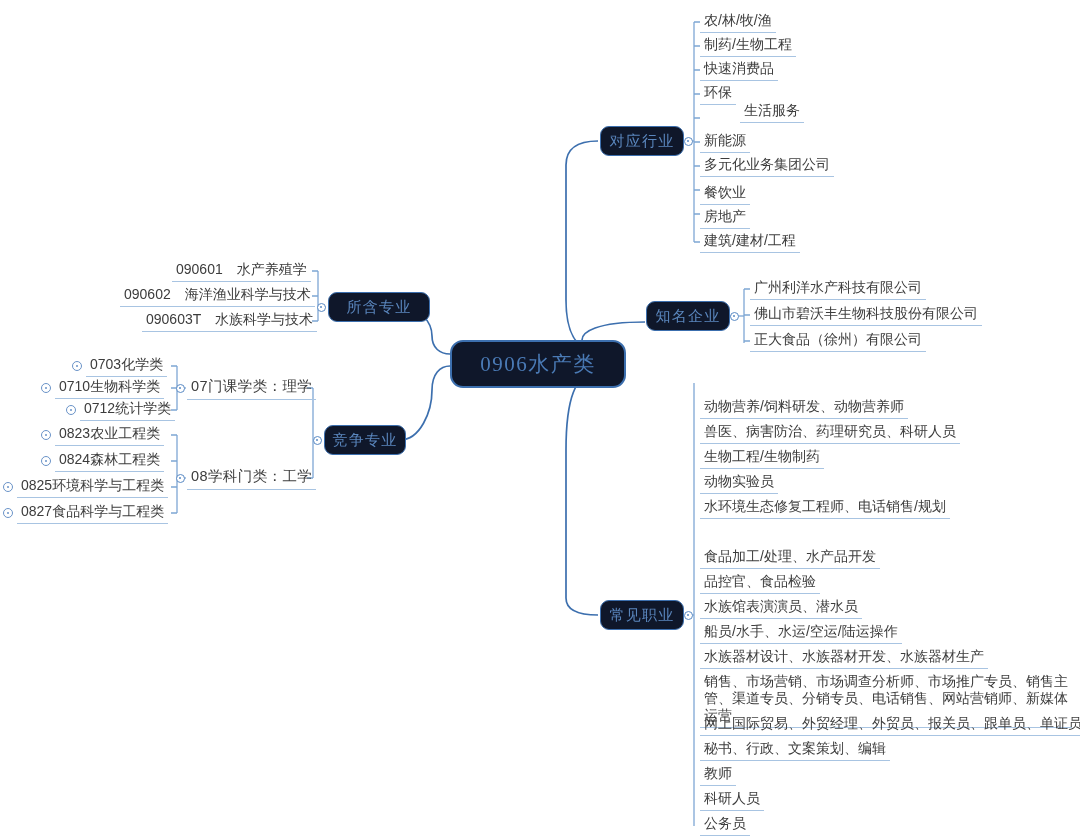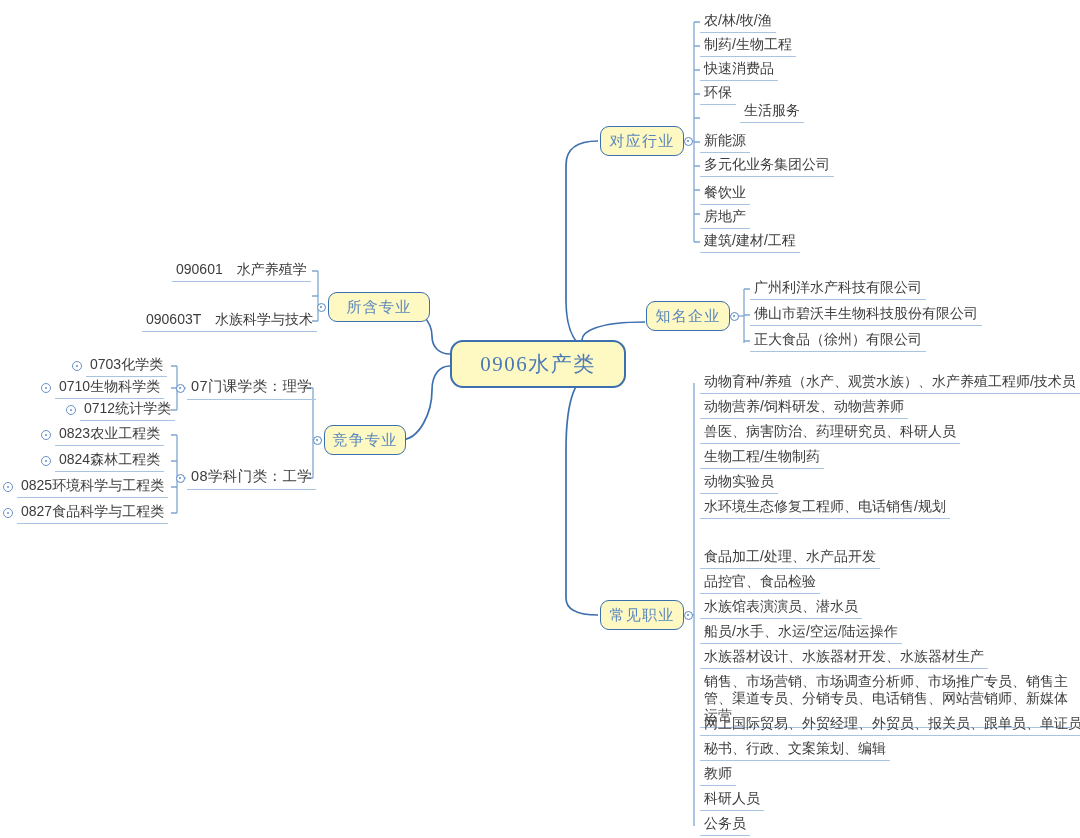--- a/index.html
+++ b/index.html
@@ -24,21 +24,21 @@
     left: 0; top: 0;
     width: 1080px; height: 838px;
     pointer-events: none;
   }
 
   
   .boxnode {
     position: absolute;
     border: 1.6px solid #3c6fae;
     border-radius: 9px;
-    background: #fef9c3;
+    background: #0f172a;
     color: #5a86bd;
     display: flex;
     align-items: center;
     justify-content: center;
     white-space: nowrap;
     letter-spacing: 0.6px;
   }
   .root {
     font-size: 21px;
     color: #4a7ab5;
@@ -187,21 +187,20 @@
 
   <div class="leaf" style="left:750px; top:277px;">广州利洋水产科技有限公司</div>
   <div class="leaf" style="left:750px; top:303px;">佛山市碧沃丰生物科技股份有限公司</div>
   <div class="leaf" style="left:750px; top:329px;">正大食品（徐州）有限公司</div>
 
   <div class="boxnode lvl1" style="left:600px; top:600px; width:84px; height:30px;">
     <span>常见职业</span>
   </div>
   <div class="handle" style="left:684px; top:611px;"></div>
 
-  <div class="leaf" style="left:700px; top:371px;">动物育种/养殖（水产、观赏水族）、水产养殖工程师/技术员</div>
   <div class="leaf" style="left:700px; top:396px;">动物营养/饲料研发、动物营养师</div>
   <div class="leaf" style="left:700px; top:421px;">兽医、病害防治、药理研究员、科研人员</div>
   <div class="leaf" style="left:700px; top:446px;">生物工程/生物制药</div>
   <div class="leaf" style="left:700px; top:471px;">动物实验员</div>
   <div class="leaf" style="left:700px; top:496px;">水环境生态修复工程师、电话销售/规划</div>
   <div class="leaf" style="left:700px; top:546px;">食品加工/处理、水产品开发</div>
   <div class="leaf" style="left:700px; top:571px;">品控官、食品检验</div>
   <div class="leaf" style="left:700px; top:596px;">水族馆表演演员、潜水员</div>
   <div class="leaf" style="left:700px; top:621px;">船员/水手、水运/空运/陆运操作</div>
   <div class="leaf" style="left:700px; top:646px;">水族器材设计、水族器材开发、水族器材生产</div>
@@ -211,20 +210,21 @@
   <div class="leaf" style="left:700px; top:763px;">教师</div>
   <div class="leaf" style="left:700px; top:788px;">科研人员</div>
   <div class="leaf" style="left:700px; top:813px;">公务员</div>
 
   <div class="boxnode lvl1" style="left:328px; top:292px; width:102px; height:30px;">
     <span>所含专业</span>
   </div>
   <div class="handle" style="left:317px; top:303px;"></div>
 
   <div class="leaf" style="left:172px; top:259px;">090601　水产养殖学</div>
+  <div class="leaf" style="left:120px; top:284px;">090602　海洋渔业科学与技术</div>
   <div class="leaf" style="left:142px; top:309px;">090603T　水族科学与技术</div>
 
   <div class="boxnode lvl1" style="left:324px; top:425px; width:82px; height:30px;">
     <span>竞争专业</span>
   </div>
   <div class="handle" style="left:313px; top:436px;"></div>
 
   <div class="lvl2" style="left:187px; top:375px;">07门课学类：理学</div>
   <div class="handle" style="left:176px; top:384px;"></div>
 

